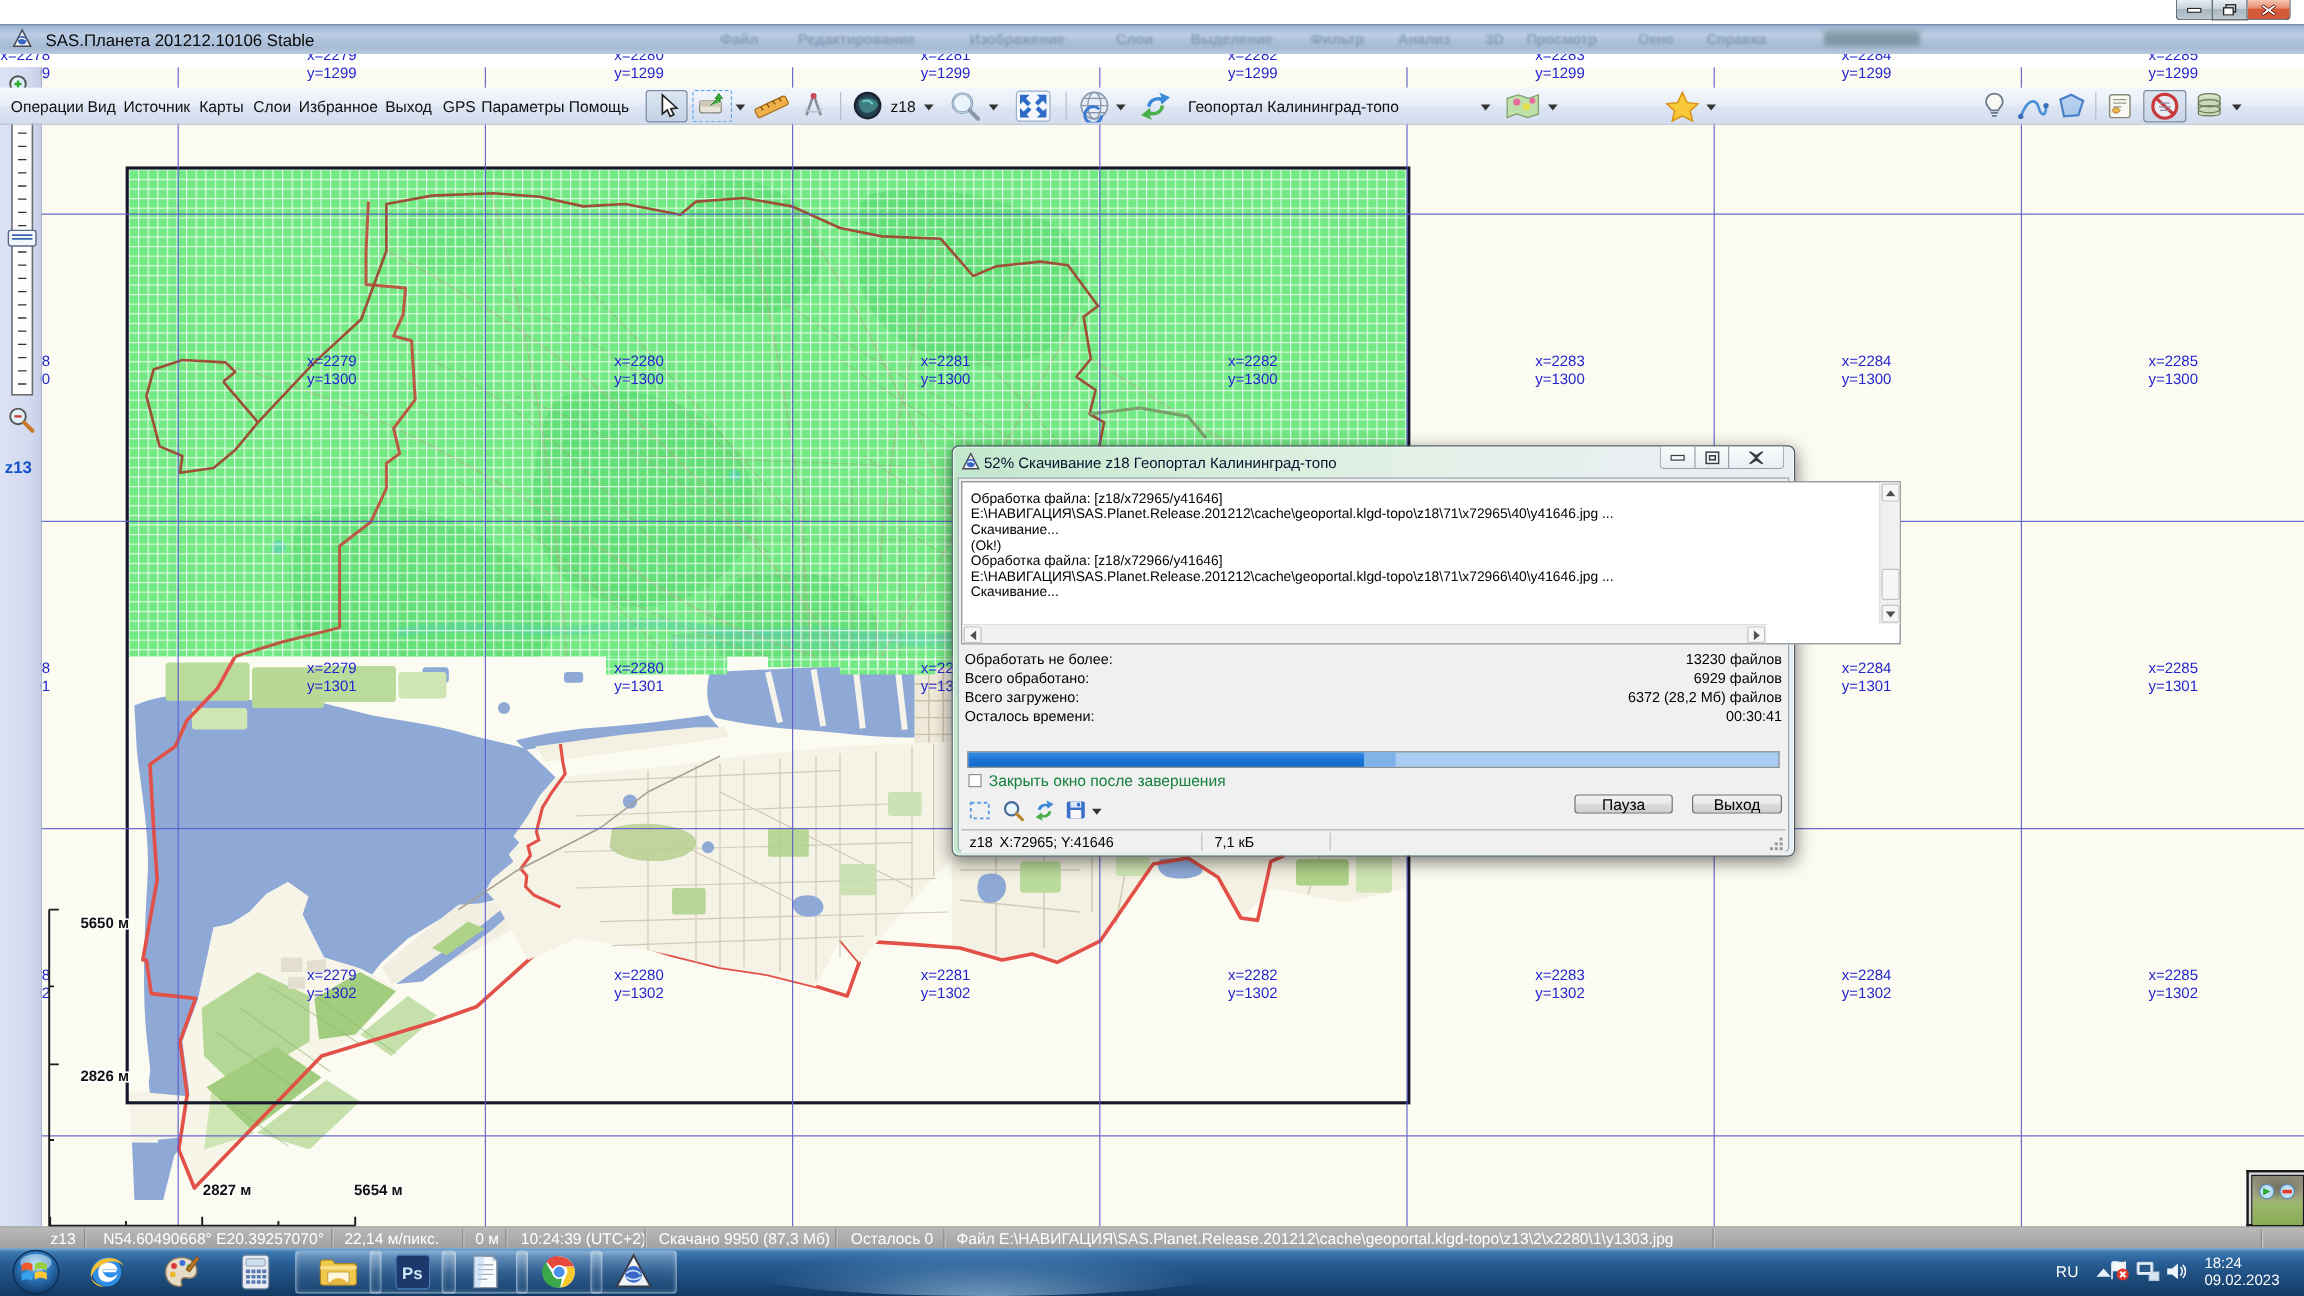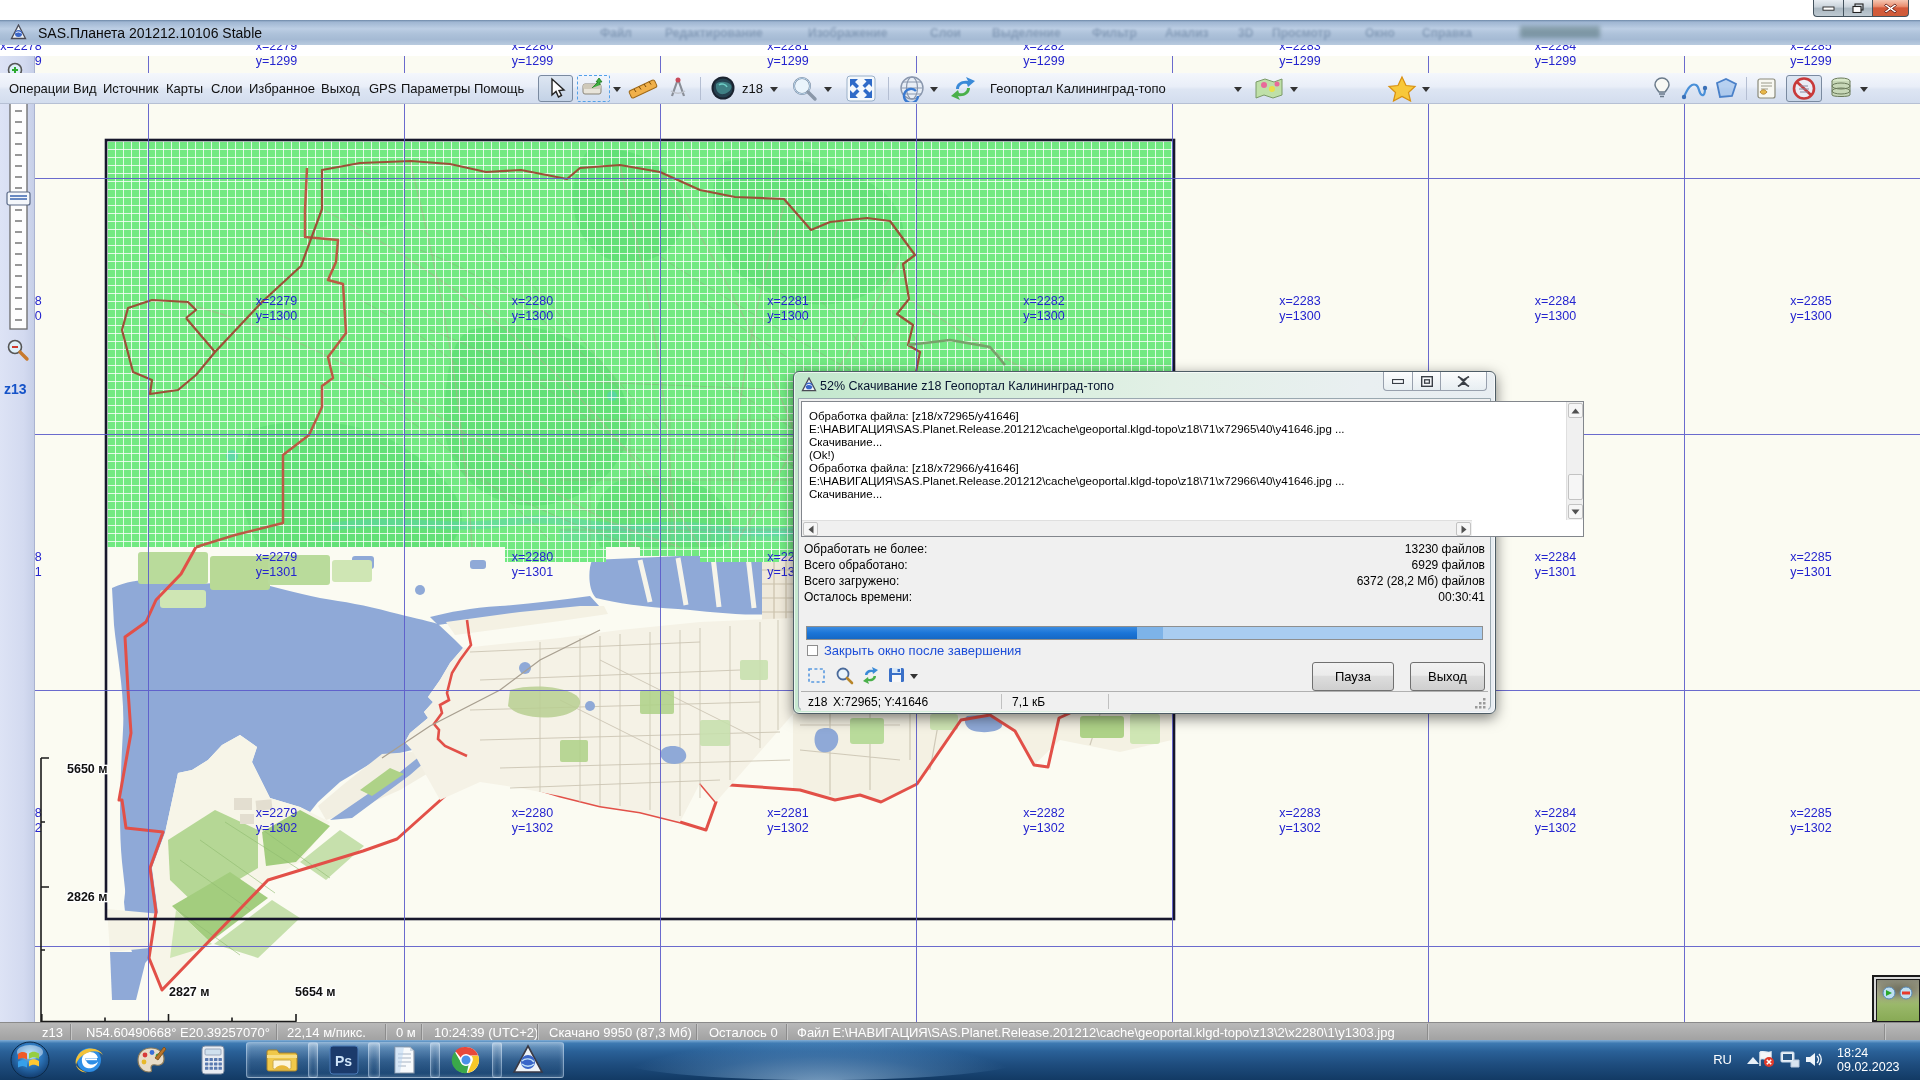--- a/index.html
+++ b/index.html
@@ -44,22 +44,22 @@
 #dlog { position:absolute; left:2px; top:2px; width:783px; height:136px; background:#fff; border:1px solid #82868c; }
 #dlog .txt { position:absolute; left:7px; top:8px; font-size:11.5px; line-height:13px; color:#000; white-space:pre; }
 .sb { position:absolute; background:#f0f0f0; }
 .sbtn { position:absolute; background:#f6f6f6; border:1px solid #c3c3c3; border-radius:2px; display:flex; align-items:center; justify-content:center;}
 .statrow { position:absolute; left:5px; width:681px; height:16px; font-size:12px; color:#000; }
 .statrow .v { position:absolute; right:0; top:0; }
 #dprog { position:absolute; left:7px; top:227px; width:677px; height:14px; border:1px solid #8e8f8f; background:#a9cdf1; }
 #dprog .done { position:absolute; left:0; top:0; height:100%; width:330px; background:linear-gradient(180deg,#3c8ce0 0%,#1b75d8 50%,#1668c4 100%); }
 #dprog .mid { position:absolute; left:330px; top:0; height:100%; width:26px; background:#7db3e8; }
 #dchk { position:absolute; left:8px; top:246px; width:11px; height:11px; background:#fff; border:1px solid #8e8e8e; }
-#dchklbl { position:absolute; left:25px; top:244px; font-size:13px; color:#1d4ed8; }
-.dbtn { position:absolute; top:263px; height:29px; border:1px solid #707070; border-radius:3px; font-size:13px; color:#000; display:flex; align-items:center; justify-content:center; background:linear-gradient(180deg,#f2f2f2 0%,#ebebeb 45%,#dddddd 50%,#cfcfcf 100%); }
+#dchklbl { position:absolute; left:25px; top:244px; font-size:13px; color:#15803d; }
+.dbtn { position:absolute; top:263px; height:16px; border:1px solid #707070; border-radius:3px; font-size:13px; color:#000; display:flex; align-items:center; justify-content:center; background:linear-gradient(180deg,#f2f2f2 0%,#ebebeb 45%,#dddddd 50%,#cfcfcf 100%); }
 #dstatus { position:absolute; left:2px; top:292px; width:687px; height:20px; background:#f0f0f0; border-top:1px solid #b0b0b0; font-size:12px; color:#000; }
 
 
 #statusbar { position:absolute; left:0; top:1022px; width:1920px; height:18px; z-index:20;
   background:linear-gradient(180deg,#b9b9b9,#a2a2a2); border-top:1px solid #8a8a8a; color:#fff; font-size:13px; }
 #statusbar span { position:absolute; top:2px; white-space:nowrap; }
 .ssep { position:absolute; top:1px; width:1px; height:16px; background:#8c8c8c; box-shadow:1px 0 0 #c6c6c6; }
 
 
 #taskbar { position:absolute; left:0; top:1040px; width:1920px; height:40px; z-index:20;

